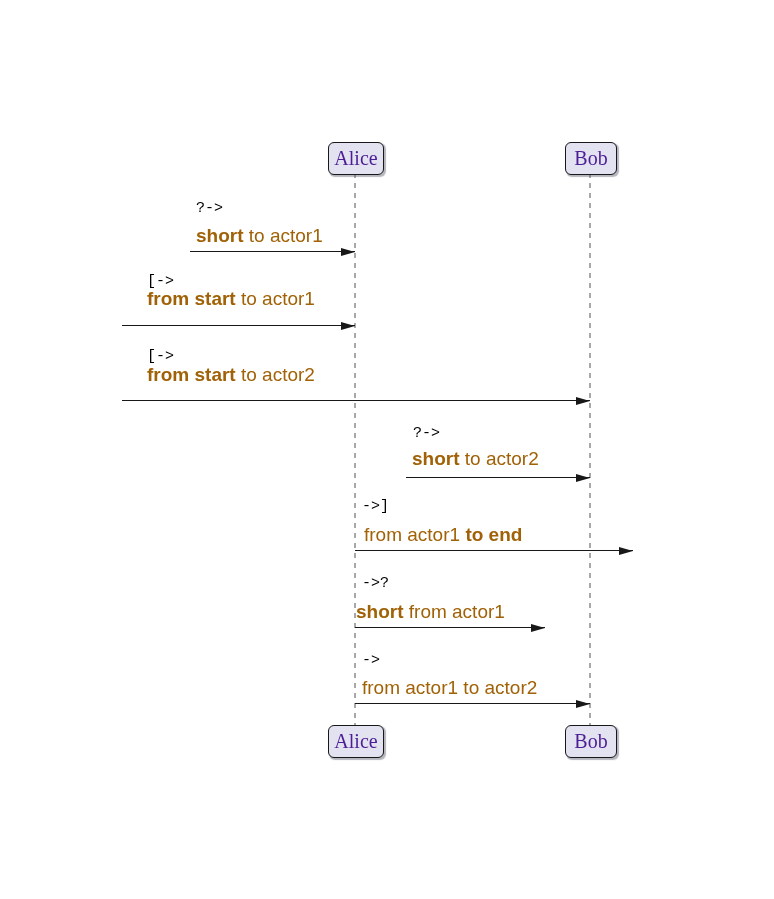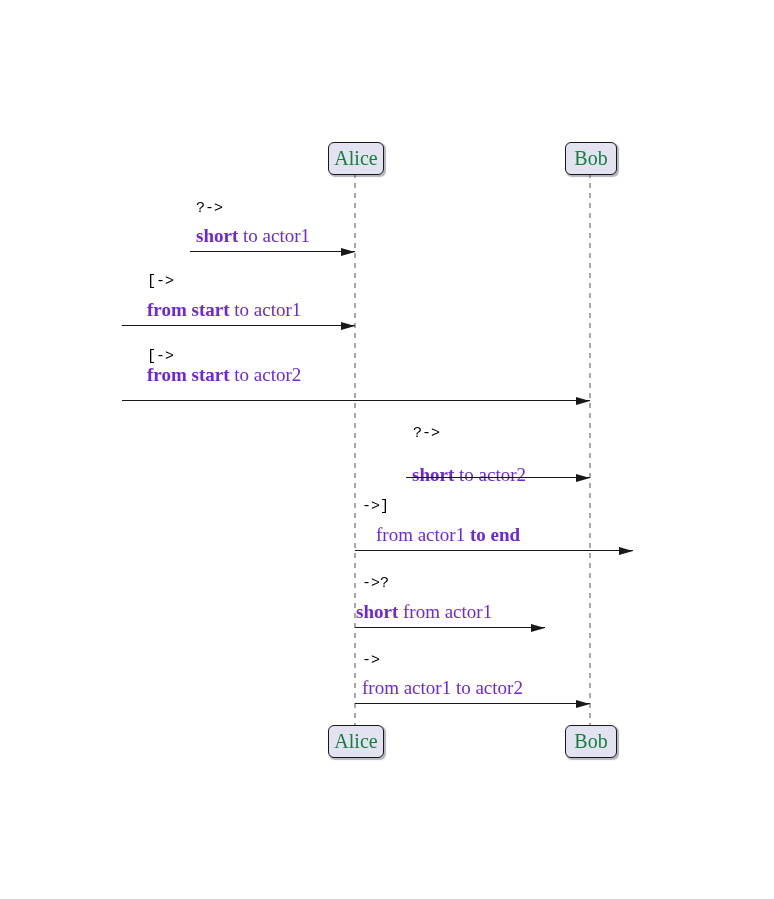--- a/index.html
+++ b/index.html
@@ -28,43 +28,43 @@
   .actor-box {
     position: absolute;
     background: #E2E2F0;
     border: 1.4px solid #181818;
     border-radius: 6px;
     box-shadow: 1.5px 1.5px 1px rgba(90,90,110,0.45);
     display: flex;
     align-items: center;
     justify-content: center;
     font-size: 20px;
-    color: #15803d;
+    color: #4c1d95;
   }
   .actor-box.top-alice    { left: 328px; top: 142px; width: 54px; height: 31px; }
   .actor-box.top-bob      { left: 565px; top: 142px; width: 50px; height: 31px; }
   .actor-box.bottom-alice { left: 328px; top: 725px; width: 54px; height: 31px; }
   .actor-box.bottom-bob   { left: 565px; top: 725px; width: 50px; height: 31px; }
 
   
   .code {
     position: absolute;
     font-family: "Liberation Mono", "DejaVu Sans Mono", monospace;
     font-size: 15px;
     line-height: 20px;
     color: #000;
     white-space: pre;
   }
   
   .label {
     position: absolute;
-    font-family: Liberation Serif, serif;
+    font-family: Liberation Sans, sans-serif;
     font-size: 19px;
     line-height: 22px;
-    color: #6d28d9;
+    color: #a16207;
     white-space: pre;
   }
   .label b { font-weight: bold; }
 
   
   .arrow { position: absolute; height: 10px; }
   .arrow .line {
     position: absolute;
     left: 0; right: 0; top: 4px;
     border-top: 1.4px solid #181818;
@@ -78,33 +78,33 @@
     border-top: 4.5px solid transparent;
     border-bottom: 4.5px solid transparent;
   }
 
   
   .m1 .code  { left: 196px; top: 199px; }
   .m1 .label { left: 196px; top: 225px; }
   .m1 .arrow { left: 190px; top: 247px; width: 165px; }
 
   .m2 .code  { left: 147px; top: 272px; }
-  .m2 .label { left: 147px; top: 299px; }
+  .m2 .label { left: 147px; top: 288px; }
   .m2 .arrow { left: 122px; top: 321px; width: 233px; }
 
   .m3 .code  { left: 147px; top: 347px; }
   .m3 .label { left: 147px; top: 364px; }
   .m3 .arrow { left: 122px; top: 396px; width: 468px; }
 
   .m4 .code  { left: 413px; top: 424px; }
-  .m4 .label { left: 412px; top: 464px; }
+  .m4 .label { left: 412px; top: 448px; }
   .m4 .arrow { left: 406px; top: 473px; width: 184px; }
 
   .m5 .code  { left: 362px; top: 497px; }
-  .m5 .label { left: 376px; top: 524px; }
+  .m5 .label { left: 364px; top: 524px; }
   .m5 .arrow { left: 355px; top: 546px; width: 278px; }
 
   .m6 .code  { left: 362px; top: 574px; }
   .m6 .label { left: 356px; top: 601px; }
   .m6 .arrow { left: 355px; top: 623px; width: 190px; }
 
   .m7 .code  { left: 362px; top: 651px; }
   .m7 .label { left: 362px; top: 677px; text-align: center; }
   .m7 .arrow { left: 355px; top: 699px; width: 235px; }
 </style>

